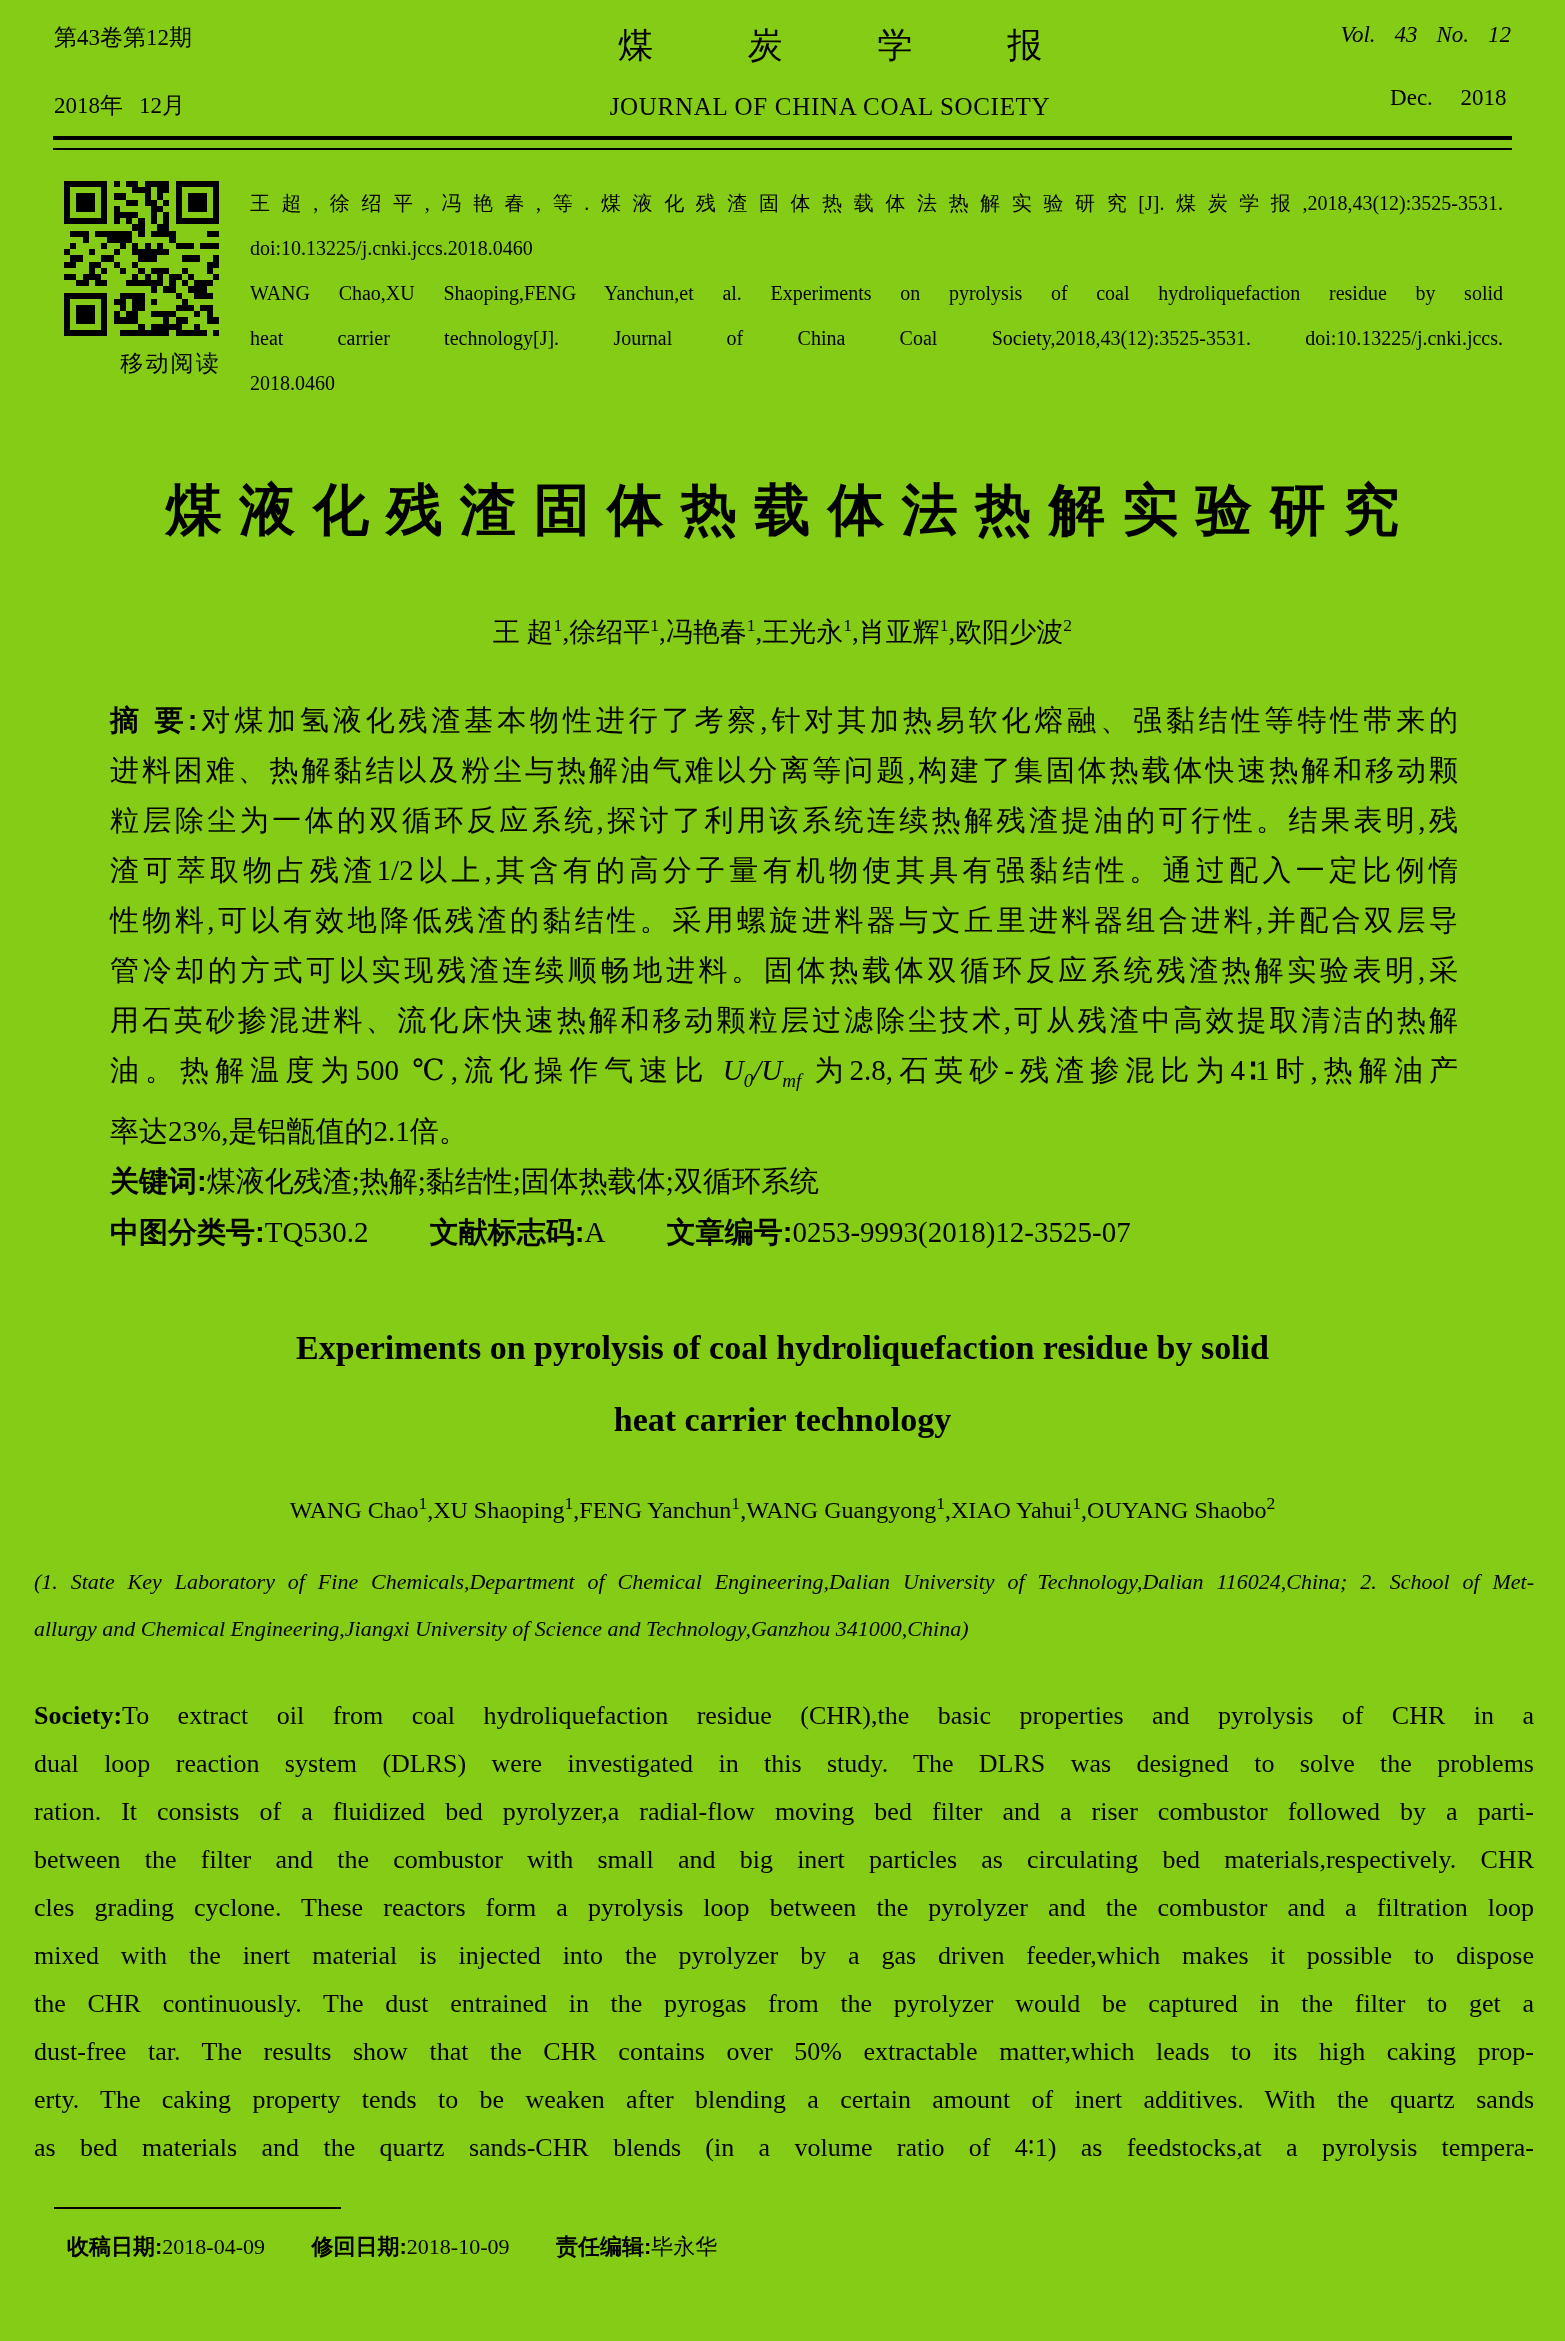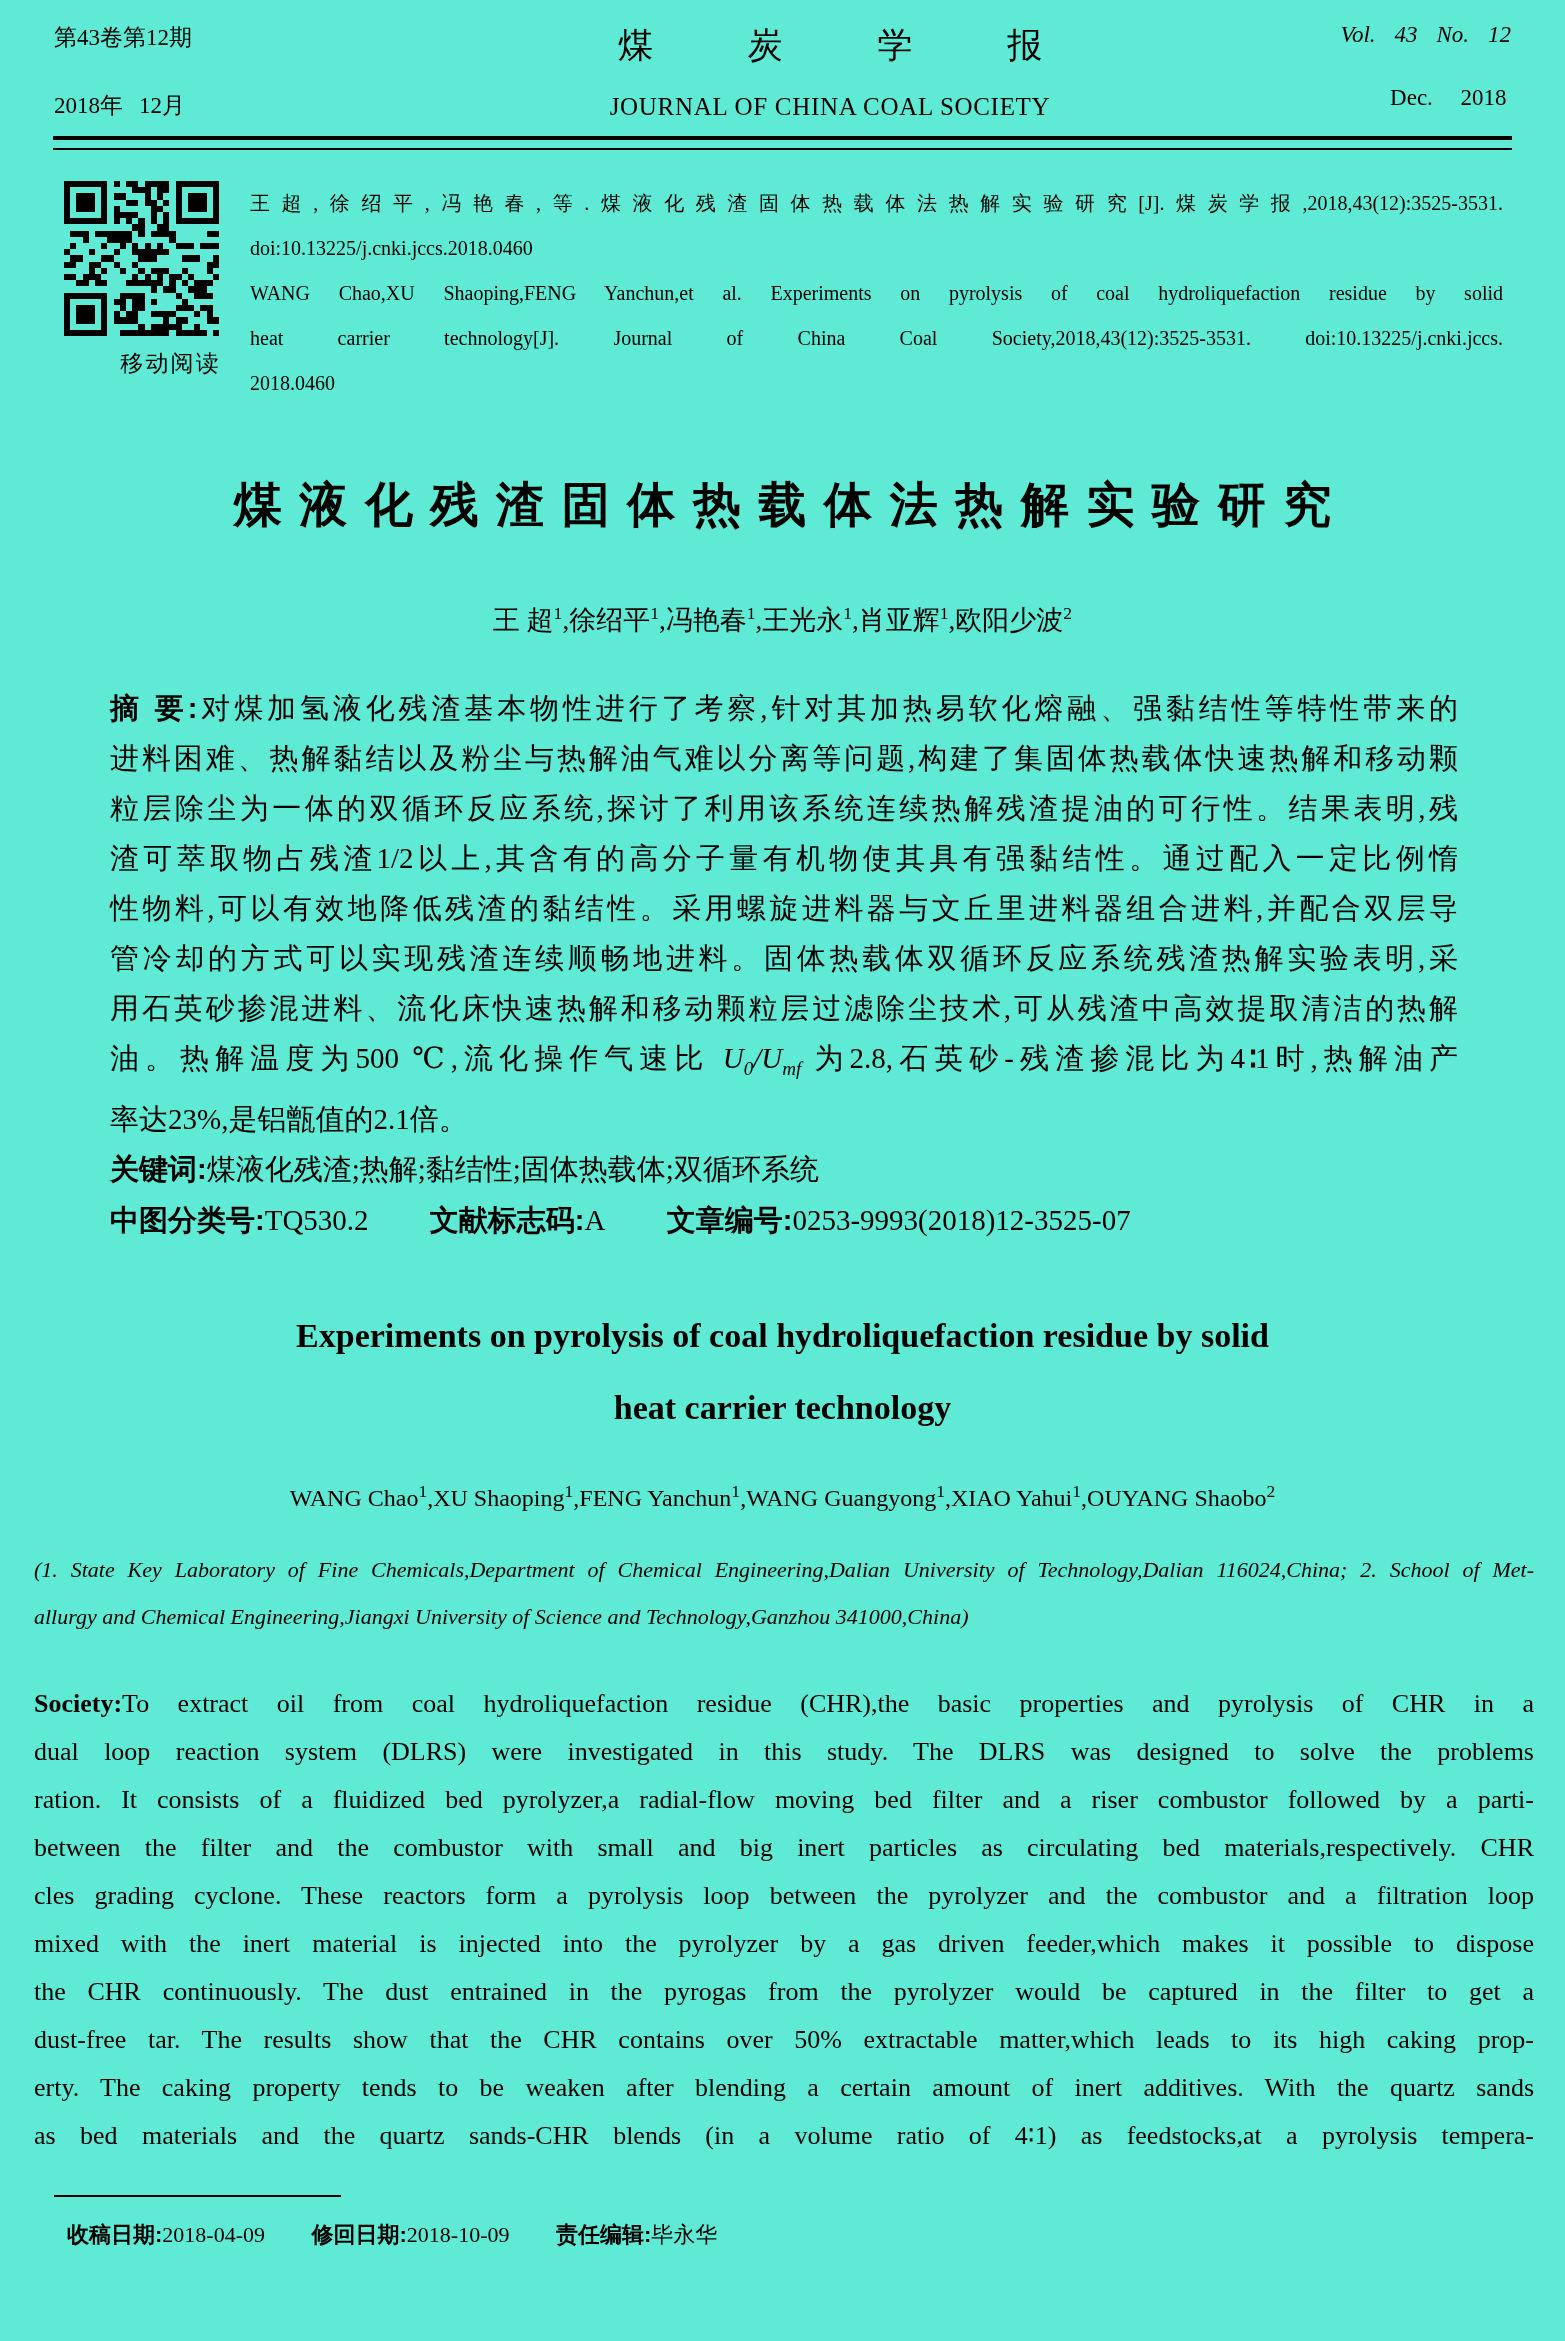--- a/index.html
+++ b/index.html
@@ -1,19 +1,19 @@
 <!DOCTYPE html>
 <html style="font-size:11.7px"><head>
 <meta charset="utf-8">
 <style>
   html,body{margin:0;padding:0;background:#ffffff;}
   .page{
     position:relative;
     width:1565px;height:2342px;
-    background:#5eead4;color:#000;
+    background:#84cc16;color:#000;
     font-family:"Liberation Serif","DejaVu Serif",serif;
     overflow:hidden;
   }
   
   .jheader{display:flex;justify-content:space-between;align-items:flex-start;padding:22px 54px 0 54px;}
   .jh-left{width:315px;font-size:23px;}
   .jh-left .r2{margin-top:37px;word-spacing:10.3px;}
   .jh-center{flex:1;text-align:center;}
   .jname{font-size:35px;letter-spacing:43px;text-indent:43px;}
   .jname-en{font-size:25px;letter-spacing:0.7px;margin-top:23.5px;}
@@ -23,21 +23,21 @@
   .double-rule{margin:14.7px 53px 0 53px;height:8.8px;border-top:4.4px solid #000;border-bottom:2.9px solid #000;}
   
   .citation{display:flex;padding:31px 62px 0 63px;gap:29px;}
   .qr-col{flex:0 0 auto;width:158px;text-align:right;}
   .qr-col svg{width:157px;height:155px;display:block;fill:#000;shape-rendering:crispEdges;}
   .qr-label{font-size:23px;margin-top:11.7px;letter-spacing:2.2px;}
   .cite-text{flex:1;font-size:20px;line-height:45px;}
   .c-line{text-align:justify;}
   .c-line.fill{text-align-last:justify;}
   
-  .title-cn{margin:67px 0 0 0;text-align:center;font-size:48px;font-weight:bold;letter-spacing:17.6px;text-indent:17.6px;}
+  .title-cn{margin:67px 0 0 0;text-align:center;font-size:56px;font-weight:bold;letter-spacing:17.6px;text-indent:17.6px;}
   .authors-cn{margin-top:65px;text-align:center;font-size:27px;}
   .authors-cn sup,.authors-en sup{font-size:17.6px;}
   .affil-cn{margin-top:44px;text-align:center;font-size:22px;}
   
   .abstract-cn{margin:45px 107px 0 110px;font-size:29px;line-height:50px;}
   .a-line{text-align:justify;text-align-last:justify;}
   .a-line.short{text-align-last:left;}
   .hei{font-family:"Liberation Sans","DejaVu Sans",sans-serif;font-weight:bold;}
   .ivar{font-style:italic;}
   .abstract-cn sub{font-size:19px;}

